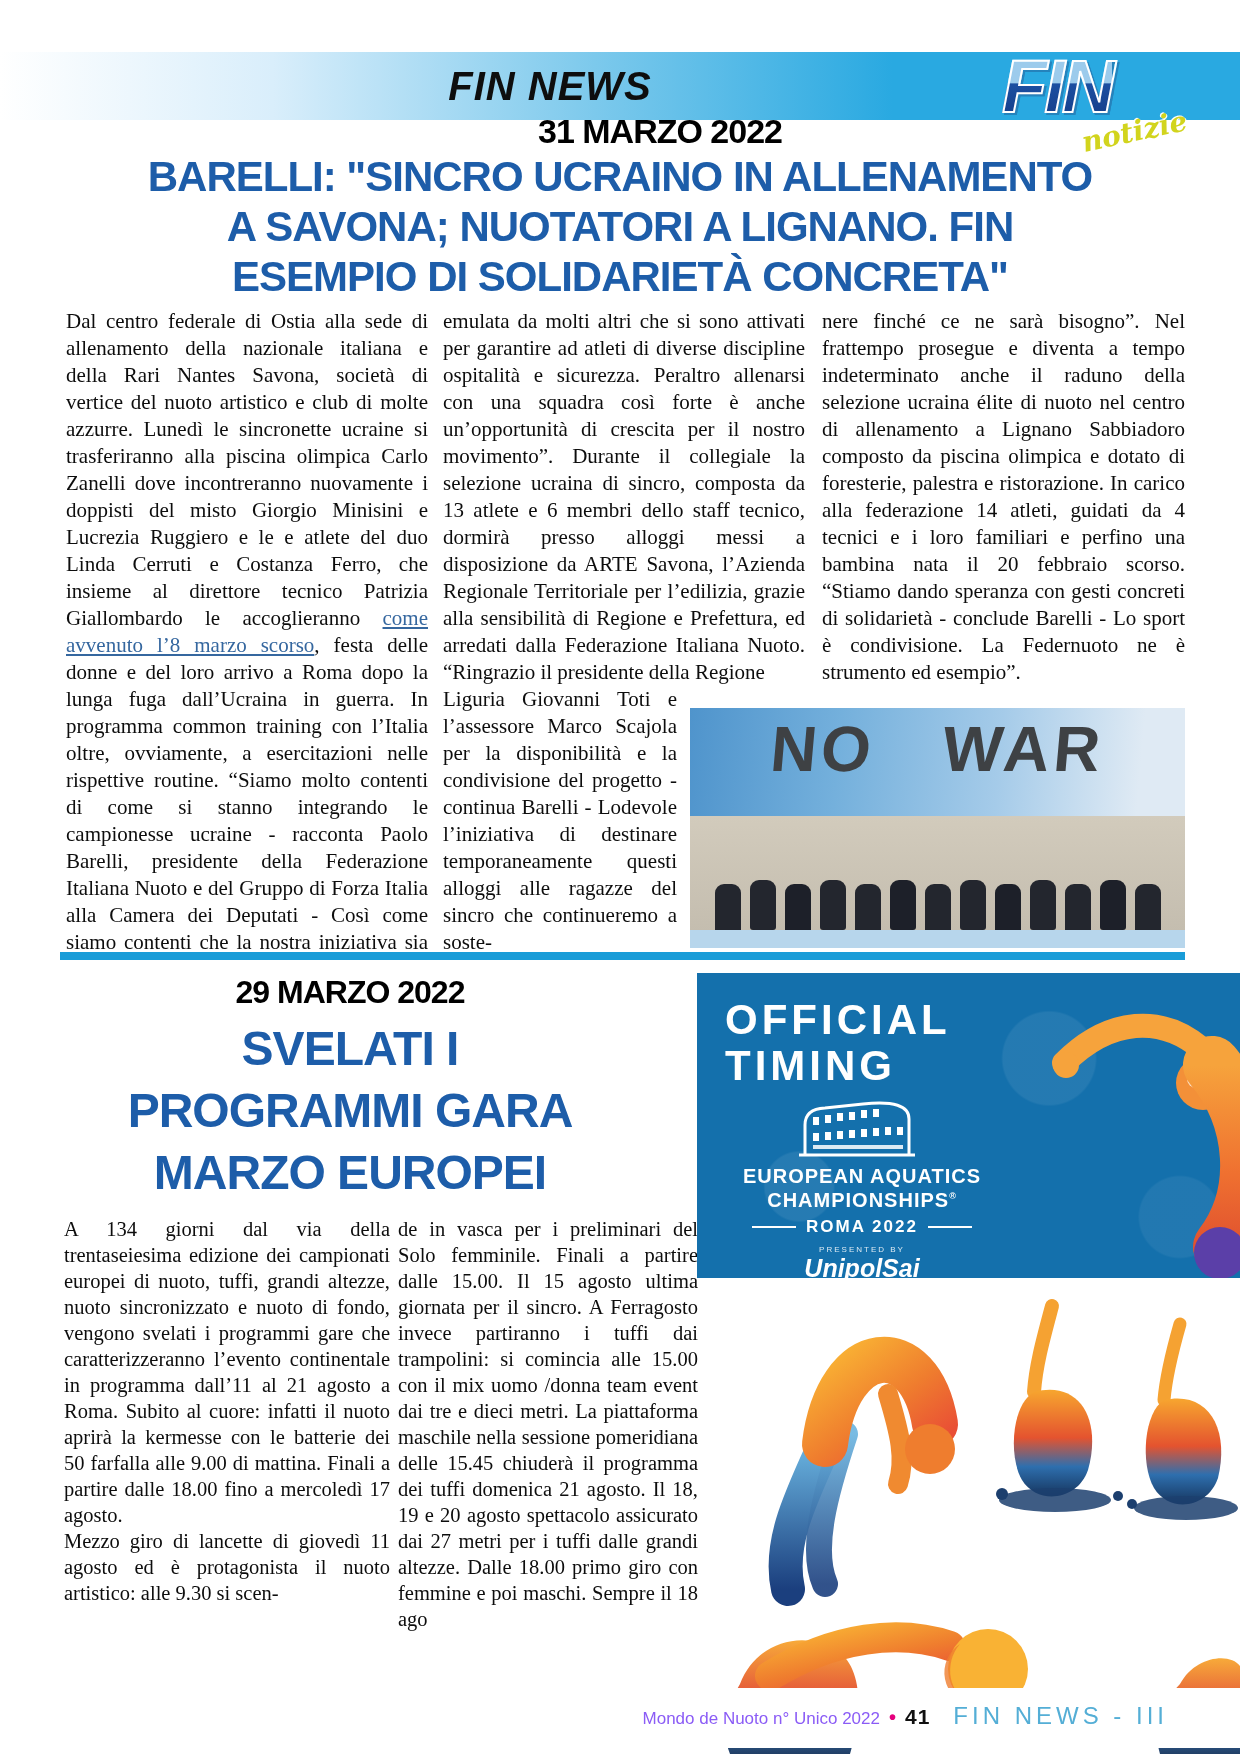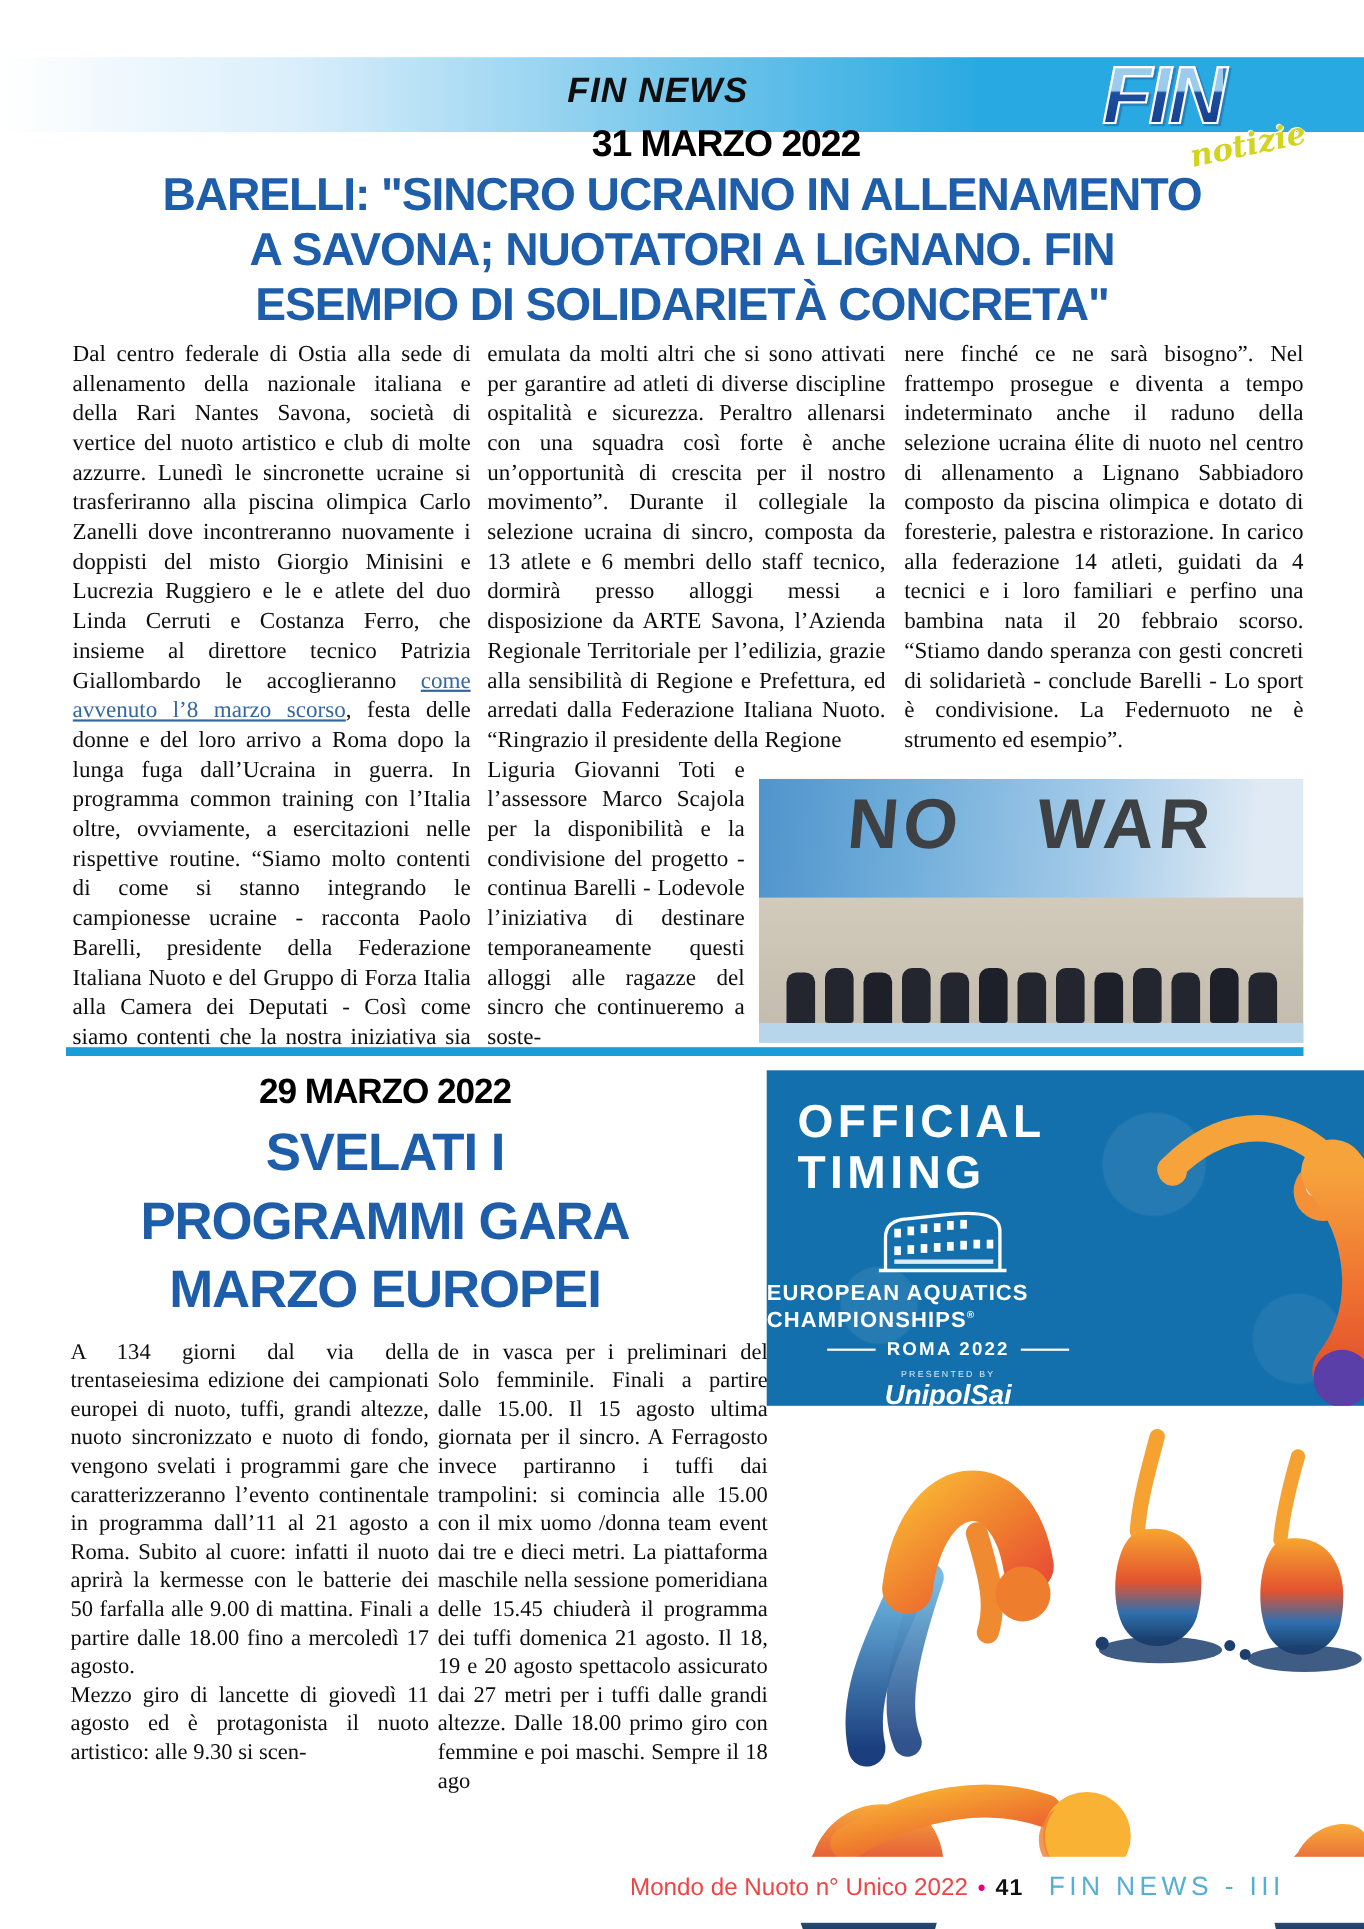--- a/index.html
+++ b/index.html
@@ -5,21 +5,21 @@
   html,body{margin:0;padding:0;}
   body{
     width:1240px;height:1754px;position:relative;overflow:hidden;
     background:#ffffff;font-family:"Liberation Serif",serif;
   }
   
   .band{position:absolute;left:0;top:52px;width:1240px;height:68px;
     background:linear-gradient(90deg,#ffffff 0%,#d9eefb 22%,#7cc9ec 48%,#29a9e1 72%,#29a9e1 100%);}
   .masthead-title{position:absolute;left:0;top:64px;width:1100px;text-align:center;
     font-family:"Liberation Sans",sans-serif;font-style:italic;font-weight:600;
-    font-size:32px;color:#0e0e0e;letter-spacing:1px;margin-left:48px;}
+    font-size:40px;color:#0e0e0e;letter-spacing:1px;}
   .fin-logo{position:absolute;left:1002px;top:50px;width:190px;height:100px;}
   .fin-big{position:absolute;left:0;top:0;
     font-family:"Liberation Sans",sans-serif;font-style:italic;font-weight:900;
     font-size:74px;line-height:74px;letter-spacing:-3px;
     background:linear-gradient(180deg,#9ccbec 0%,#9ccbec 44%,#1c4fa1 46%,#143a85 100%);
     -webkit-background-clip:text;background-clip:text;color:transparent;
     -webkit-text-stroke:2px #ffffff;filter:drop-shadow(2px 2px 0 rgba(30,60,120,.35));}
   .fin-sub{position:absolute;right:4px;bottom:2px;
     font-family:"DejaVu Serif",serif;font-style:italic;font-weight:700;
     font-size:28px;color:#d2d41d;transform:rotate(-12deg);
@@ -73,21 +73,21 @@
   .timing{position:absolute;left:697px;top:973px;width:568px;height:305px;
     background:#1470ac;overflow:hidden;
     background-image:
       radial-gradient(circle at 18% 70%,rgba(255,255,255,.08) 0 34px,transparent 36px),
       radial-gradient(circle at 62% 28%,rgba(255,255,255,.07) 0 46px,transparent 48px),
       radial-gradient(circle at 85% 80%,rgba(255,255,255,.06) 0 40px,transparent 42px);}
   .ot-title{position:absolute;left:28px;top:24px;
     font-family:"Liberation Sans",sans-serif;font-weight:700;font-size:42px;
     line-height:46px;letter-spacing:4px;color:#ffffff;}
   .colosseum{position:absolute;left:100px;top:124px;}
-  .ea-line{position:absolute;left:0;width:330px;text-align:left;
+  .ea-line{position:absolute;left:0;width:330px;text-align:center;
     font-family:"Liberation Sans",sans-serif;font-weight:700;color:#fff;letter-spacing:1px;}
   .ea1{top:192px;font-size:20px;}
   .ea2{top:216px;font-size:20px;}
   .ea2 sup{font-size:9px;}
   .roma-row{position:absolute;left:0;top:244px;width:330px;display:flex;
     justify-content:center;align-items:center;gap:10px;}
   .roma-row::before,.roma-row::after{content:"";width:44px;height:2px;background:#ffffff;}
   .roma-txt{font-family:"Liberation Sans",sans-serif;font-weight:700;font-size:17px;
     color:#fff;letter-spacing:2px;}
   .presented{position:absolute;left:0;top:272px;width:330px;text-align:center;
@@ -95,21 +95,21 @@
     color:rgba(255,255,255,.85);}
   .sponsor{position:absolute;left:0;top:281px;width:330px;text-align:center;
     font-family:"Liberation Sans",sans-serif;font-weight:700;font-style:italic;
     font-size:25px;color:#ffffff;}
   .banner-swimmer{position:absolute;right:0px;top:14px;}
   
   .artwork{position:absolute;left:620px;top:1284px;}
   .footer-band{position:absolute;left:0;top:1688px;width:1240px;height:60px;background:#ffffff;z-index:5;}
   .footer{position:absolute;top:1702px;right:72px;z-index:6;display:flex;
     align-items:baseline;gap:9px;font-family:"Liberation Sans",sans-serif;}
-  .foot-pub{font-size:22px;color:#ef4444;}
+  .foot-pub{font-size:17px;color:#8b5cf6;}
   .foot-dot{font-size:20px;color:#e5007d;font-weight:700;}
   .foot-num{font-size:21px;font-weight:900;color:#101010;letter-spacing:1px;}
   .foot-sec{font-size:24px;color:#54aed6;letter-spacing:4px;margin-left:14px;}
 </style>
 </head>
 <body>
 
 <div class="band"></div>
 <div class="masthead-title">FIN NEWS</div>
 <div class="fin-logo">

